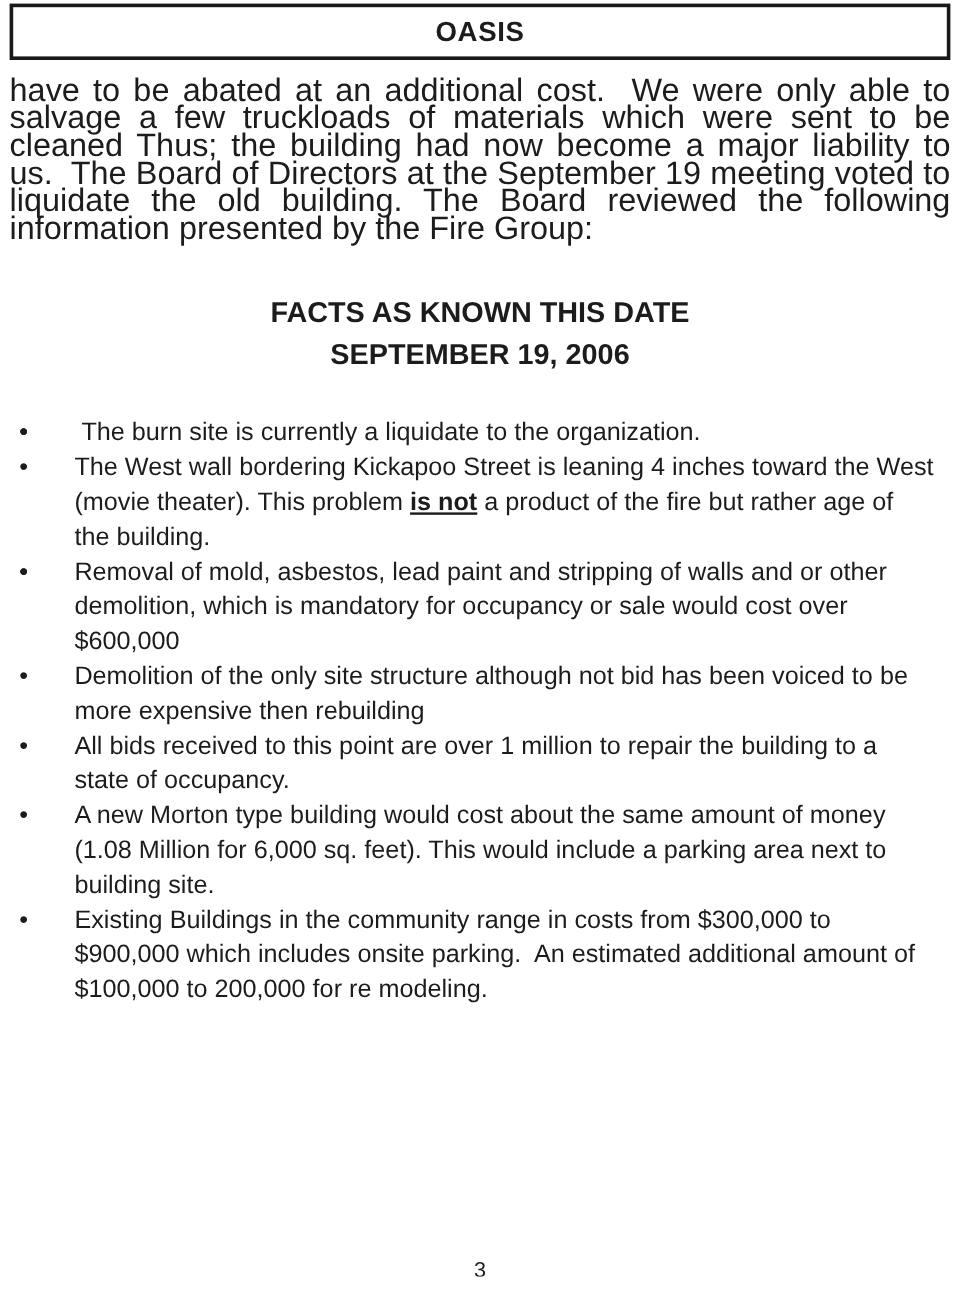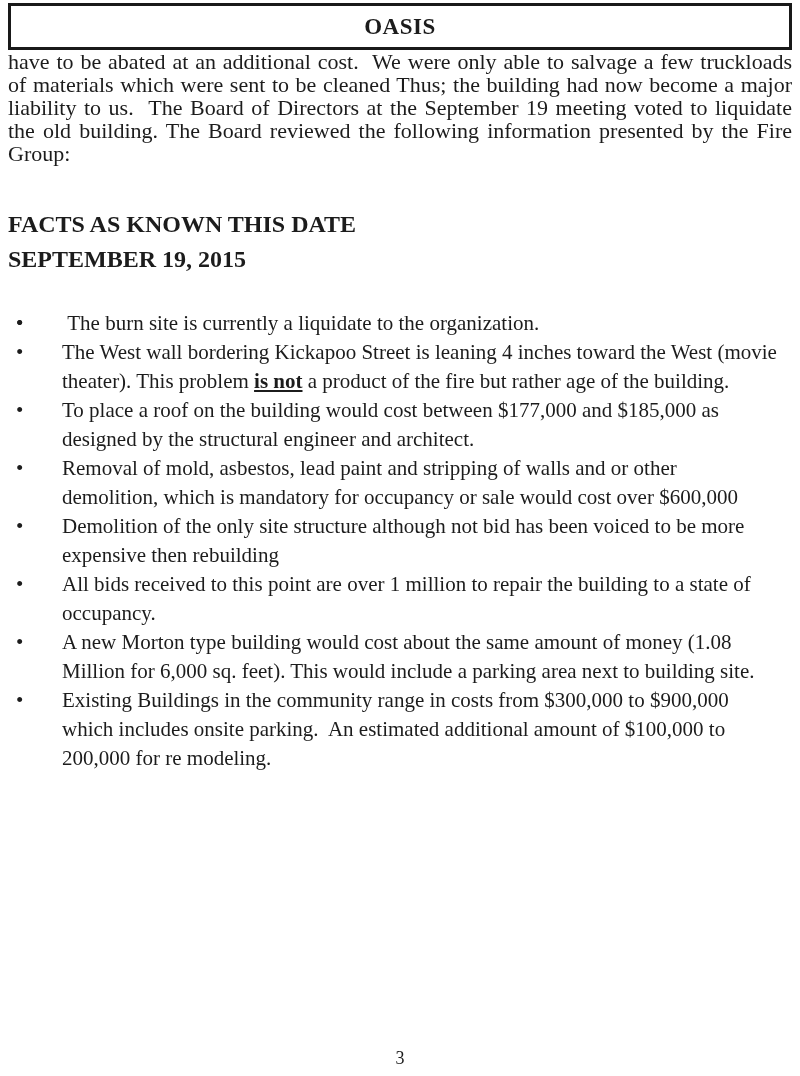--- a/index.html
+++ b/index.html
@@ -7,47 +7,47 @@
     padding: 0;
     background: #ffffff;
   }
   .page {
     position: relative;
     width: 800px;
     height: 1064px;
     box-sizing: border-box;
     padding: 0 8px;
     background: #ffffff;
-    font-family: Liberation Serif, serif;
+    font-family: Liberation Sans, sans-serif;
     color: #1c1c1c;
     overflow: hidden;
   }
   .header-box {
     margin-top: 3px;
     height: 41px;
     border: 3px solid #191919;
     display: flex;
     align-items: center;
     justify-content: center;
   }
   .header-title {
     font-weight: bold;
     font-size: 23px;
     letter-spacing: 0.5px;
   }
   .intro {
-    margin: 0 0 0 0;
-    font-size: 22px;
+    margin: 14px 0 0 0;
+    font-size: 27px;
     line-height: 23px;
     text-align: justify;
     white-space: pre-wrap;
   }
   .heading {
     margin: 0;
-    text-align: left;
+    text-align: center;
     font-weight: bold;
     font-size: 24px;
     line-height: 26px;
   }
   .heading-1 { margin-top: 46px; }
   .heading-2 { margin-top: 9px; }
   .facts {
     list-style: none;
     margin: 37px 0 0 0;
     padding: 0 14px 0 0;
@@ -87,27 +87,27 @@
 <div class="page">
 
   <div class="header-box">
     <span class="header-title">OASIS</span>
   </div>
 
   <p class="intro">have to be abated at an additional cost.  We were only able to salvage a few truckloads of materials which were sent to be cleaned Thus; the building had now become a major liability to us.  The Board of Directors at the September 19 meeting voted to liquidate the old building. The Board reviewed the following information presented by the Fire Group:</p>
 
   <h2 class="heading heading-1">FACTS AS KNOWN THIS DATE</h2>
 
-  <h2 class="heading heading-2">SEPTEMBER 19, 2015</h2>
+  <h2 class="heading heading-2">SEPTEMBER 19, 2006</h2>
 
   <ul class="facts" id="facts-list">
       <li class="fact-item"><span class="marker">•</span></li>
       <li class="fact-item"><span class="marker">•</span><span class="fact-text"> The burn site is currently a liquidate to the organization.</span></li>
       <li class="fact-item"><span class="marker">•</span><span class="fact-text">The West wall bordering Kickapoo Street is leaning 4 inches toward the West (movie theater). This problem <strong class="bu">is not</strong> a product of the fire but rather age of the building.</span></li>
-      <li class="fact-item"><span class="marker">•</span><span class="fact-text">To place a roof on the building would cost between $177,000 and $185,000 as designed by the structural engineer and architect.</span></li>
+      <li class="fact-item"><span class="marker">•</span></li>
       <li class="fact-item"><span class="marker">•</span><span class="fact-text">Removal of mold, asbestos, lead paint and stripping of walls and or other demolition, which is mandatory for occupancy or sale would cost over $600,000</span></li>
       <li class="fact-item"><span class="marker">•</span><span class="fact-text">Demolition of the only site structure although not bid has been voiced to be more expensive then rebuilding</span></li>
       <li class="fact-item"><span class="marker">•</span><span class="fact-text">All bids received to this point are over 1 million to repair the building to a state of occupancy.</span></li>
       <li class="fact-item"><span class="marker">•</span><span class="fact-text">A new Morton type building would cost about the same amount of money (1.08 Million for 6,000 sq. feet). This would include a parking area next to building site.</span></li>
       <li class="fact-item"><span class="marker">•</span><span class="fact-text">Existing Buildings in the community range in costs from $300,000 to $900,000 which includes onsite parking.  An estimated additional amount of $100,000 to 200,000 for re modeling.</span></li>
     </ul>
 
   <div class="footer-pagenum">3</div>
 
 </div>

